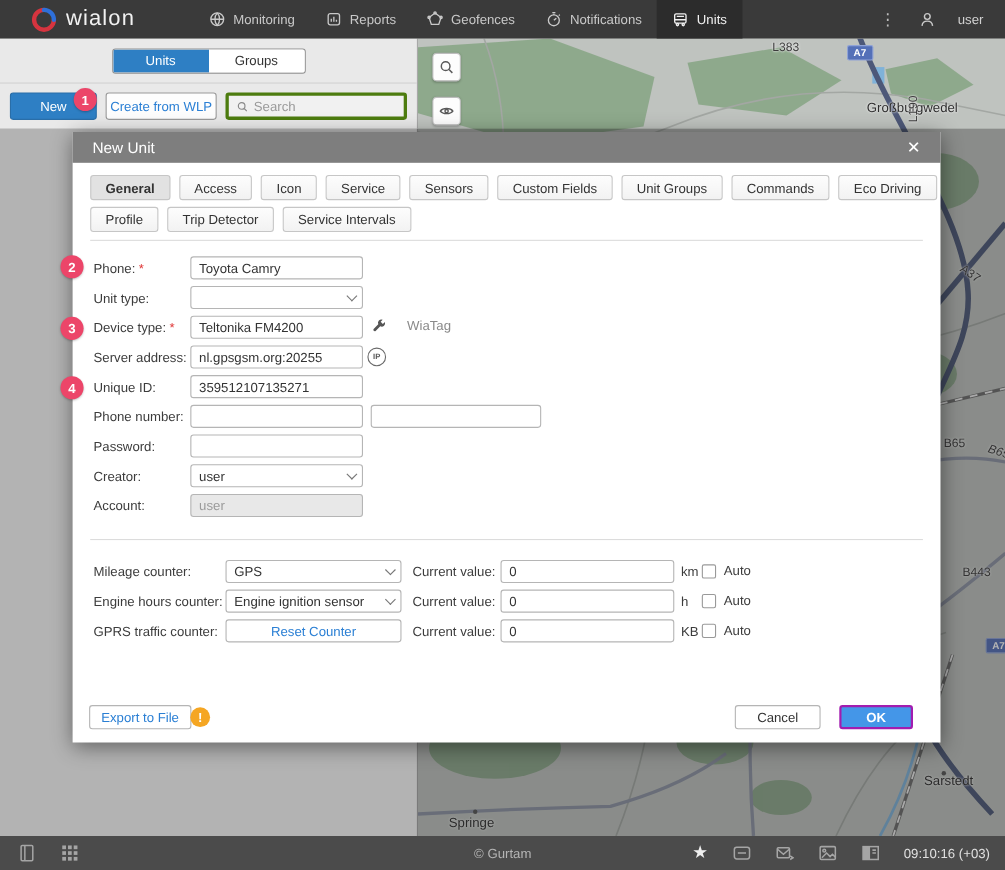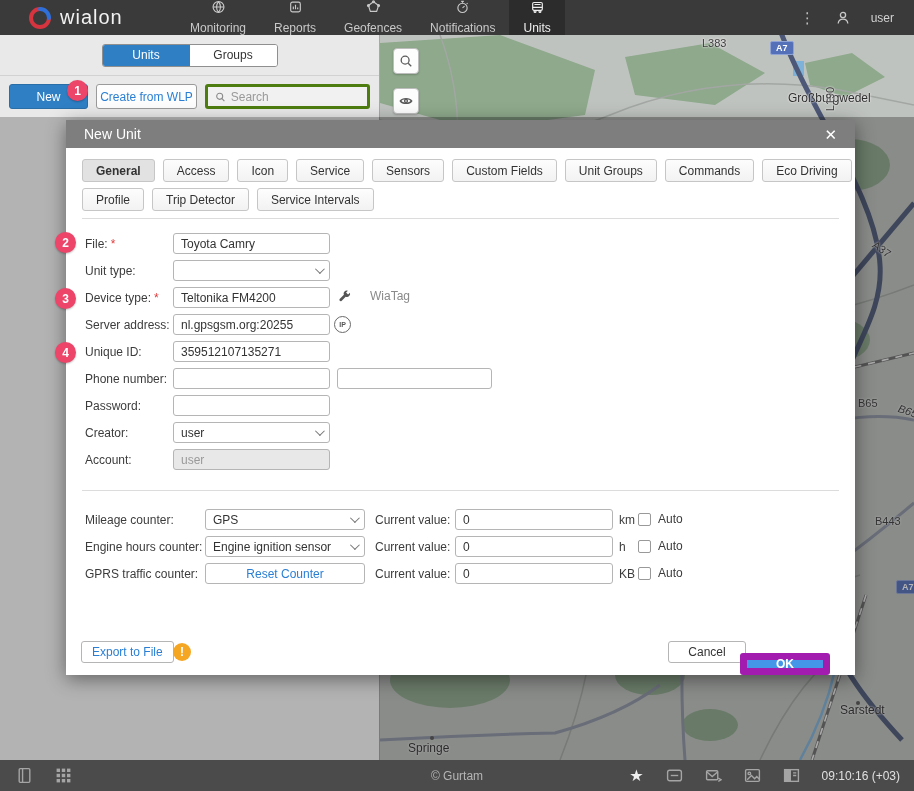--- a/index.html
+++ b/index.html
@@ -4,21 +4,21 @@
 <style>
   * { margin:0; padding:0; box-sizing:border-box; }
   html,body { width:914px; height:791px; font-family:"Liberation Sans", sans-serif; background:#d7d7d7; overflow:hidden; }
   .app { position:relative; width:914px; height:791px; background:#c0c4c0; }
 
   
   .topnav { position:absolute; top:0; left:0; width:914px; height:35px; background:#3a3a3a; z-index:30; display:flex; align-items:center; }
   .logo { display:flex; align-items:center; gap:8px; margin-left:28px; width:130px; }
   .logo-text { color:#f2f2f2; font-size:20px; letter-spacing:1px; font-weight:400; }
   .menu { display:flex; align-items:center; height:35px; margin-left:18px; }
-  .nav-item { display:flex; align-items:center; gap:7px; color:#c9c9c9; font-size:12px; padding:0 14px; height:35px; cursor:pointer;flex-direction:column; }
+  .nav-item { display:flex; align-items:center; gap:7px; color:#c9c9c9; font-size:12px; padding:0 14px; height:35px; cursor:pointer; }
   .nav-item.active { background:#2c2c2c; color:#f0f0f0; }
   .nav-item svg { width:15px; height:15px; stroke:#c9c9c9; fill:none; stroke-width:1.3; }
   .nav-item.active svg { stroke:#f0f0f0; }
   .nav-right { margin-left:auto; display:flex; align-items:center; gap:20px; margin-right:20px; color:#c9c9c9; }
   .kebab { font-size:15px; letter-spacing:0; cursor:pointer; color:#bdbdbd; }
   .nav-right svg { width:16px; height:16px; stroke:#c9c9c9; fill:none; stroke-width:1.3; }
   .user-name { font-size:12px; color:#d2d2d2; }
 
   
   .left-head { position:absolute; top:35px; left:0; width:380px; height:82px; background:#e9e9e9; z-index:4; border-right:1px solid #a8a8a8; }
@@ -85,21 +85,21 @@
   .cvinput .tinput { width:158px; }
   .cunit { position:absolute; left:553px; top:5px; font-size:12px; color:#3c3c3c; }
   .cauto { position:absolute; left:572px; top:4px; display:flex; align-items:center; gap:7px; }
   .cbx { width:13px; height:13px; border:1px solid #999; border-radius:2px; background:#fff; cursor:pointer; }
   .auto-lb { font-size:12px; color:#3c3c3c; }
 
   .dlg-footer { position:absolute; left:0; right:0; top:521px; height:23px; }
   .btn-export { position:absolute; left:15px; top:0; height:22px; padding:0 10px; border:1px solid #b5b5b5; border-radius:3px; background:#fff; color:#2a7fd4; font-size:12px; display:flex; align-items:center; cursor:pointer; }
   .warn { position:absolute; left:107px; top:2px; width:18px; height:18px; border-radius:50%; background:#f5a623; color:#fff; font-weight:bold; font-size:12px; display:flex; align-items:center; justify-content:center; }
   .btn-cancel { position:absolute; right:109px; top:0; width:78px; height:22px; border:1px solid #b5b5b5; border-radius:3px; background:#fff; color:#333; font-size:12px; display:flex; align-items:center; justify-content:center; cursor:pointer; }
-  .btn-ok { position:absolute; right:25px; top:0; width:90px; height:22px; border:7px solid #a21caf; border-radius:3px; background:#4496e8; color:#fff; font-size:12px; font-weight:bold; display:flex; align-items:center; justify-content:center; cursor:pointer;margin-top:12px; }
+  .btn-ok { position:absolute; right:25px; top:0; width:67px; height:22px; border:2px solid #a21caf; border-radius:3px; background:#4496e8; color:#fff; font-size:12px; font-weight:bold; display:flex; align-items:center; justify-content:center; cursor:pointer; }
 
   
   .badge { position:absolute; width:21px; height:21px; border-radius:50%; background:#ec4569; color:#fff; font-size:12px; font-weight:bold; display:flex; align-items:center; justify-content:center; z-index:20; box-shadow:0 1px 2px rgba(0,0,0,.25); }
   .b1 { left:67px; top:80px; } .b2 { left:55px; top:232px; } .b3 { left:55px; top:288px; } .b4 { left:55px; top:342px; }
 
   
   .statusbar { position:absolute; left:0; top:760px; width:914px; height:31px; background:#4b4b4b; z-index:30; display:flex; align-items:center; }
   .sb-left { display:flex; align-items:center; gap:22px; margin-left:16px; }
   .sb-left svg, .sb-right svg { width:17px; height:17px; stroke:#a5a5a5; fill:none; stroke-width:1.3; cursor:pointer; }
   .sb-copy { position:absolute; left:0; right:0; text-align:center; font-size:12px; color:#b5b5b5; pointer-events:none; }
@@ -287,21 +287,21 @@
     <div class="tabs tabs-r2">
       <div class="tab">Profile</div>
       <div class="tab">Trip Detector</div>
       <div class="tab">Service Intervals</div>
     </div>
 
     <div class="hr hr1"></div>
 
     <div class="form">
       <div class="frow">
-        <span class="flabel"><span>File:</span><span class="req">*</span></span>
+        <span class="flabel"><span>Phone:</span><span class="req">*</span></span>
         <span class="fctl"><input class="tinput" value="Toyota Camry" style=""></span>
       </div>
       <div class="frow">
         <span class="flabel">Unit type:</span>
         <span class="fctl">
             <span class="sel">
               <span></span>
               <span class="chev"></span>
             </span>
           </span>

